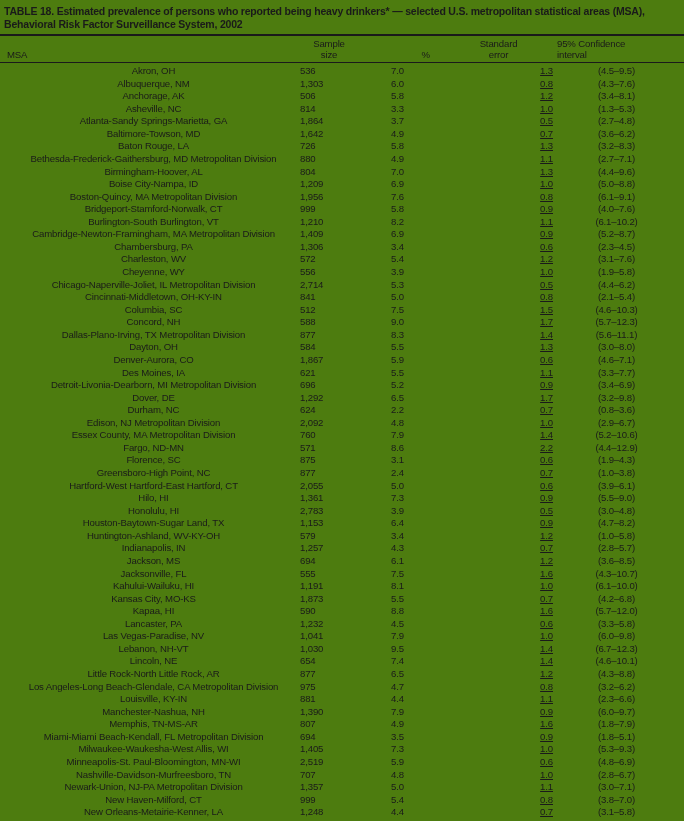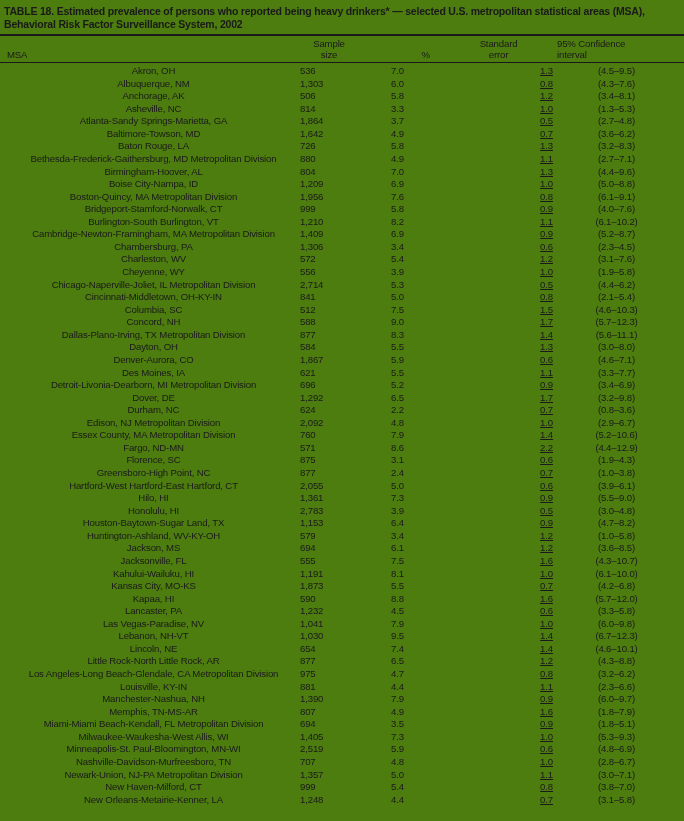--- a/index.html
+++ b/index.html
@@ -329,20 +329,27 @@
           <td class="c4">(4.7–8.2)</td>
         </tr>
         <tr>
           <td class="c0">Huntington-Ashland, WV-KY-OH</td>
           <td class="c1">579</td>
           <td class="c2">3.4</td>
           <td class="c3">1.2</td>
           <td class="c4">(1.0–5.8)</td>
         </tr>
         <tr>
+          <td class="c0">Indianapolis, IN</td>
+          <td class="c1">1,257</td>
+          <td class="c2">4.3</td>
+          <td class="c3">0.7</td>
+          <td class="c4">(2.8–5.7)</td>
+        </tr>
+        <tr>
           <td class="c0">Jackson, MS</td>
           <td class="c1">694</td>
           <td class="c2">6.1</td>
           <td class="c3">1.2</td>
           <td class="c4">(3.6–8.5)</td>
         </tr>
         <tr>
           <td class="c0">Jacksonville, FL</td>
           <td class="c1">555</td>
           <td class="c2">7.5</td>

